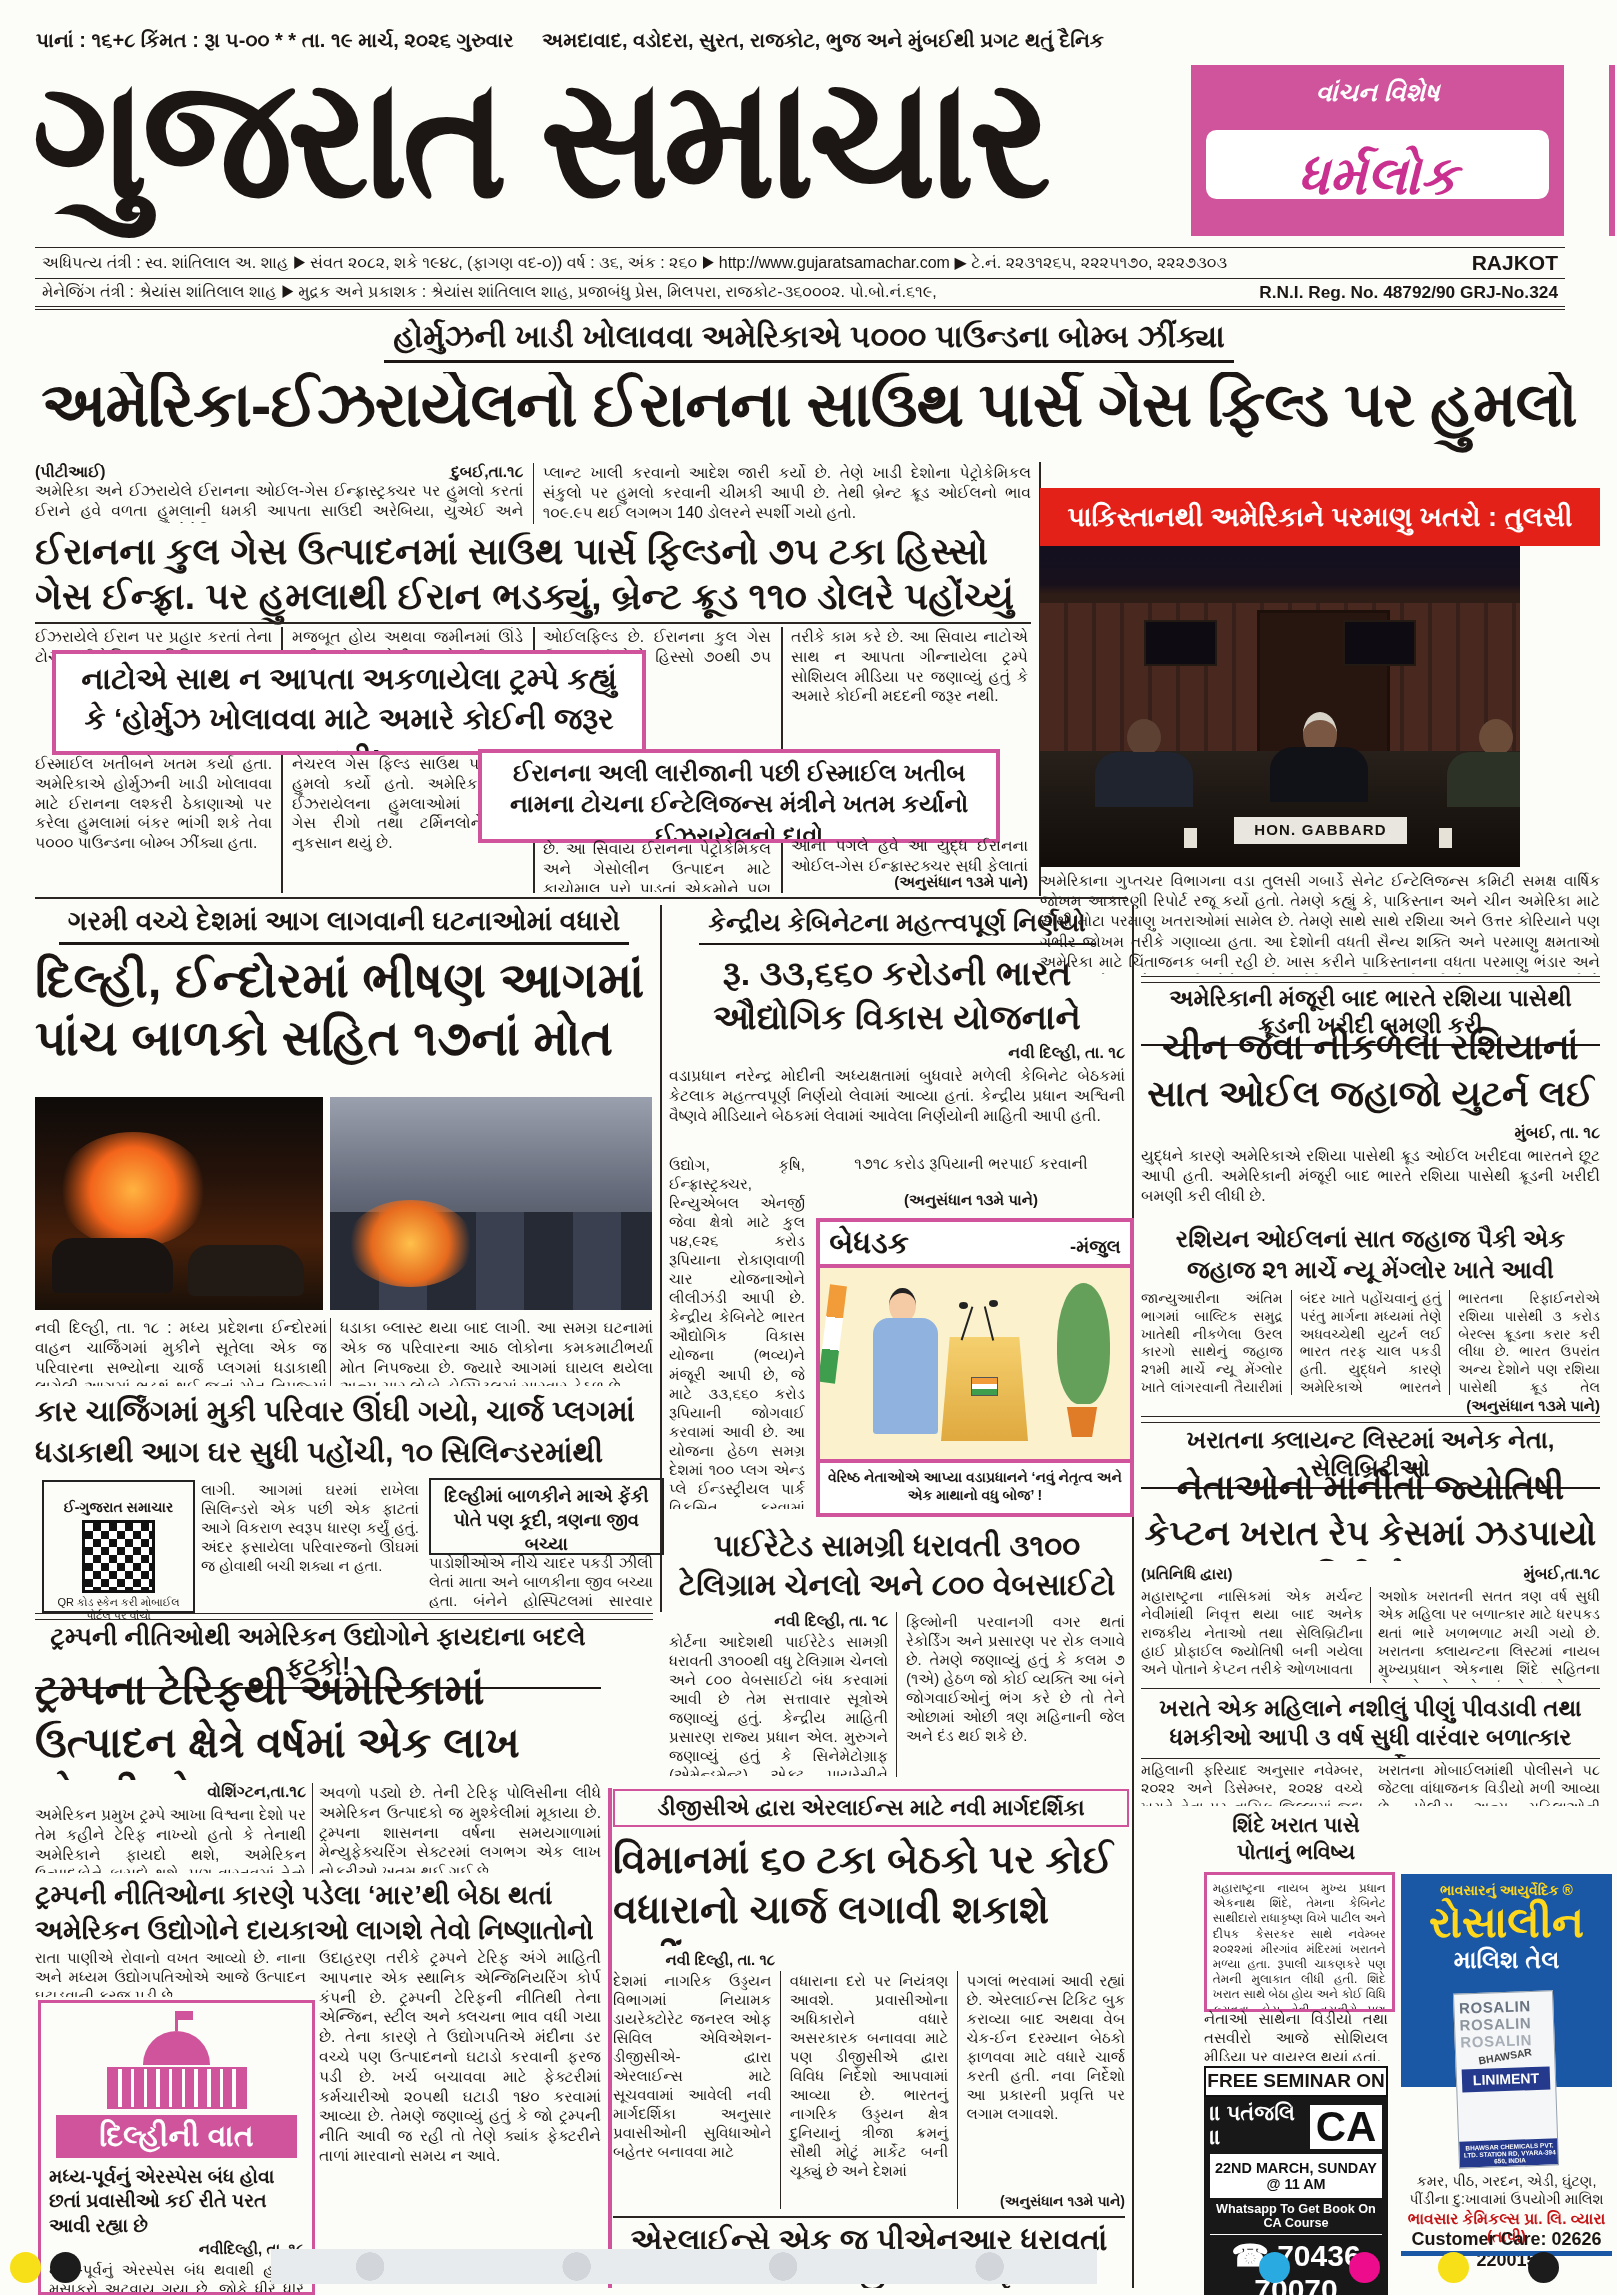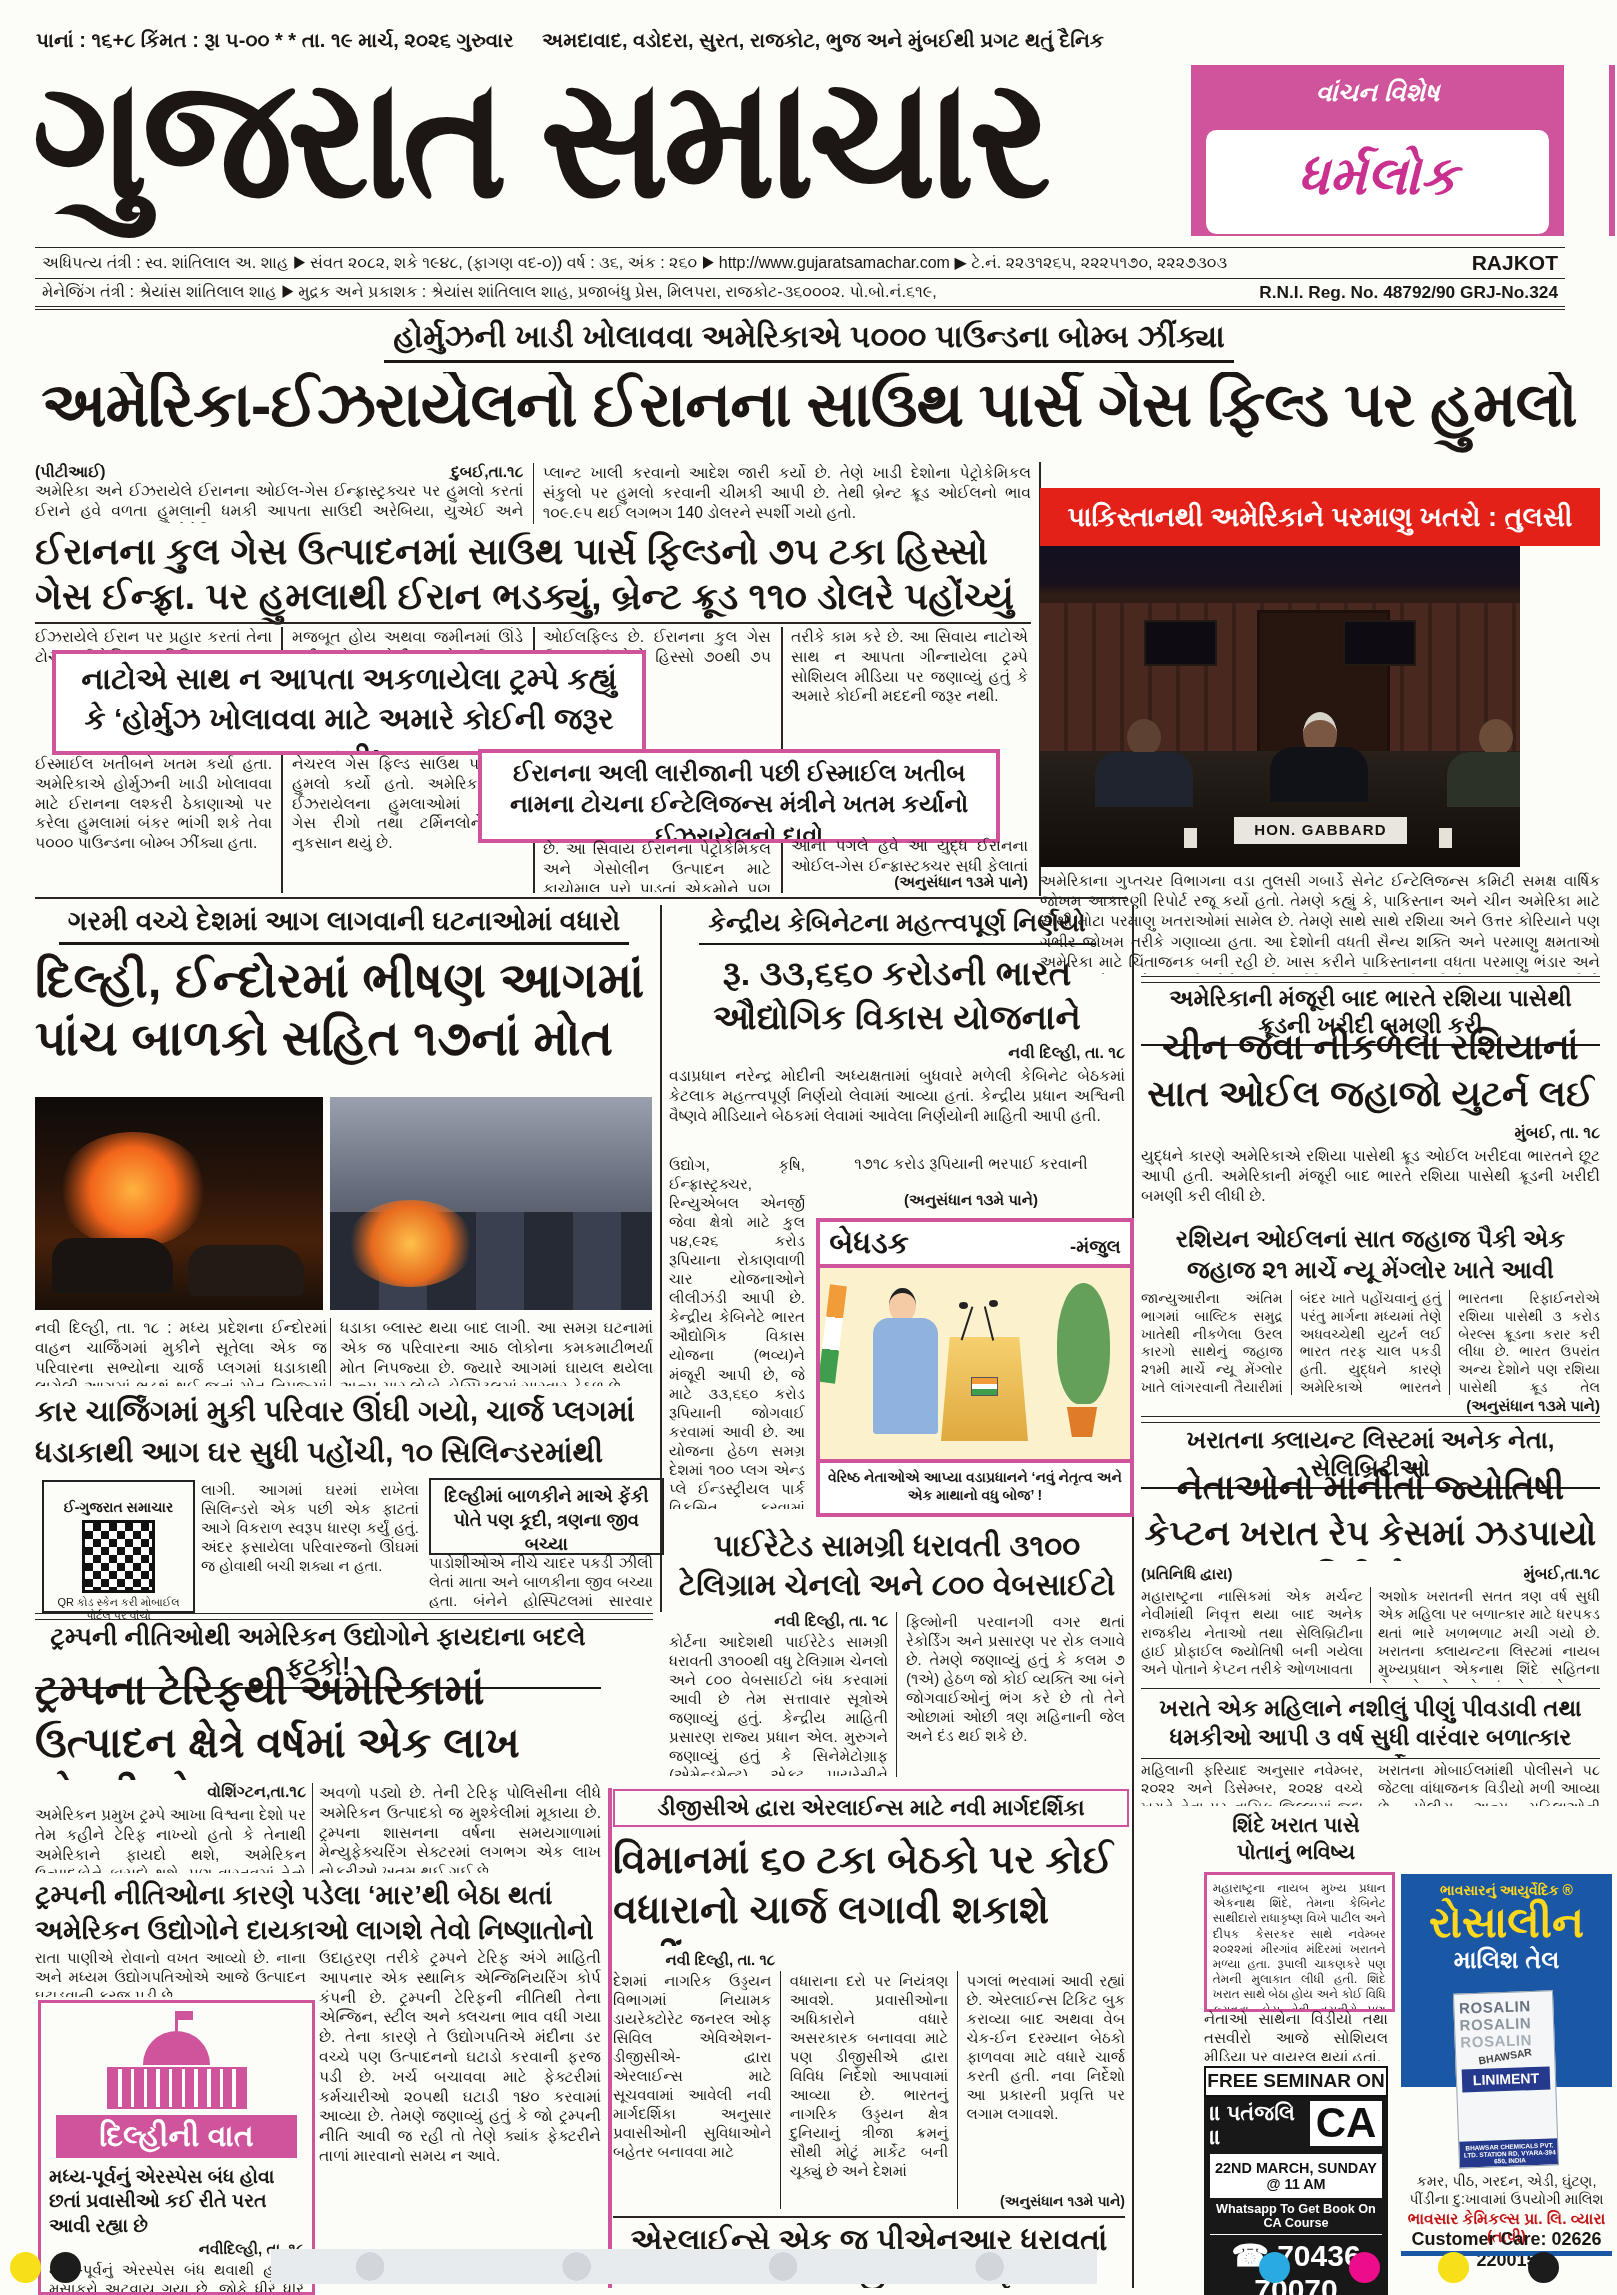--- a/index.html
+++ b/index.html
@@ -79,21 +79,21 @@
 
   <div class="t b" style="left:36px;top:29px;width:1386px;font-size:20px;">
     <span>પાનાં : ૧૬+૮ કિંમત : રૂા ૫-૦૦ * * તા. ૧૯ માર્ચ, ૨૦૨૬ ગુરુવાર</span>
     <span style="margin-left:23px;">અમદાવાદ, વડોદરા, સુરત, રાજકોટ, ભુજ અને મુંબઈથી પ્રગટ થતું દૈનિક</span>
   </div>
 
   <div class="t logo clip" style="left:32px;top:55px;width:1152px;height:191px;font-size:159px;">ગુજરાત સમાચાર</div>
 
   <div class="t" style="left:1191px;top:65px;width:373px;height:171px;background:#d0549c;">
     <div class="ctr b" style="color:#fff;font-style:italic;font-size:25.4px;margin-top:12.7px;">વાંચન વિશેષ</div>
-    <div class="ctr b clip" style="position:absolute;left:15px;top:65px;width:343px;height:104px;background:#fff;border-radius:10.4px;
+    <div class="ctr b clip" style="position:absolute;left:15px;top:65px;width:343px;height:69px;background:#fff;border-radius:10.4px;
          color:#c9308f;font-size:53px;font-style:italic;line-height:91px;">ધર્મલોક</div>
   </div>
   <div class="t" style="left:1609px;top:65px;width:5.8px;height:171px;background:#d0549c;"></div>
 
   <div class="t" style="left:35px;top:247px;width:1530px;border-top:1.7px solid #2c2622;border-bottom:4px double #2c2622;">
     <div style="display:flex;justify-content:space-between;align-items:center;border-bottom:1.2px solid #2c2622;padding:2.9px 7px;">
       <span style="font-size:16px;">અધિપત્ય તંત્રી : સ્વ. શાંતિલાલ અ. શાહ  ▶  સંવત ૨૦૮૨, શકે ૧૯૪૮, (ફાગણ વદ-૦))  વર્ષ : ૩૬, અંક : ૨૬૦  ▶  http://www.gujaratsamachar.com  ▶  ટે.નં. ૨૨૩૧૨૬૫, ૨૨૨૫૧૭૦, ૨૨૨૭૩૦૩</span>
       <span class="b" style="font-size:21px;">RAJKOT</span>
     </div>
     <div style="display:flex;justify-content:space-between;align-items:center;padding:2.9px 7px;">
@@ -308,21 +308,21 @@
     <div class="j clip" style="width:162px;font-size:15px;border-left:1.2px solid #2c2622;border-right:1.2px solid #2c2622;padding:0 8.7px;margin:0 8.7px;">વધારાના દરો પર નિયંત્રણ આવશે. પ્રવાસીઓના અધિકારોને વધારે અસરકારક બનાવવા માટે પણ ડીજીસીએ દ્વારા વિવિધ નિર્દેશો આપવામાં આવ્યા છે. ભારતનું નાગરિક ઉડ્ડયન ક્ષેત્ર દુનિયાનું ત્રીજા ક્રમનું સૌથી મોટું માર્કેટ બની ચૂક્યું છે અને દેશમાં</div>
     <div class="j clip" style="width:162px;font-size:15px;">પગલાં ભરવામાં આવી રહ્યાં છે. એરલાઈન્સ ટિકિટ બુક કરાવ્યા બાદ અથવા વેબ ચેક-ઈન દરમ્યાન બેઠકો ફાળવવા માટે વધારે ચાર્જ કરતી હતી. નવા નિર્દેશો આ પ્રકારની પ્રવૃત્તિ પર લગામ લગાવશે.</div>
   </div>
   <div class="t rt b" style="left:959px;top:2193px;width:166px;font-size:14px;">(અનુસંધાન ૧૩મે પાને)</div>
   <div class="hr" style="left:613px;top:2216px;width:512px;"></div>
   <div class="t b ctr clip" style="left:613px;top:2223px;width:512px;height:65px;font-size:30px;line-height:1.1;">એરલાઈન્સે એક જ પીએનઆર ધરાવતાં પ્રવાસીઓને જ નજીક બેઠકો ફાળવવી પડશે</div>
 
   <div class="t" style="left:1204px;top:2066px;width:184px;height:222px;">
     <div class="ctr b" style="border:2.9px solid #111;background:#fff;font-size:19px;padding:2.3px 0;">FREE SEMINAR ON</div>
     <div style="background:#181818;border-radius:0 0 8px 8px;padding:4.6px 5.8px 7px;">
-      <div style="display:flex;align-items:flex-start;justify-content:space-between;">
+      <div style="display:flex;align-items:flex-end;justify-content:space-between;">
         <span class="b" style="color:#fff;font-size:21px;">॥ પતંજલિ ॥</span>
         <span class="b ctr" style="background:#fff;color:#111;font-size:42px;line-height:1;padding:1.2px 5.8px;">CA</span>
       </div>
       <div class="ctr b" style="background:#fff;color:#111;font-size:14.4px;margin-top:4.6px;padding:6px 0;">22ND MARCH, SUNDAY @ 11 AM</div>
       <div class="ctr b" style="color:#fff;font-size:12.7px;margin-top:4.6px;border-bottom:1.7px solid #fff;padding-bottom:3.5px;">Whatsapp To Get Book On CA Course</div>
       <div class="ctr b" style="color:#fff;font-size:30px;margin-top:3.5px;">
         <span>☎</span>
         <span>70436 70070</span>
       </div>
     </div>

